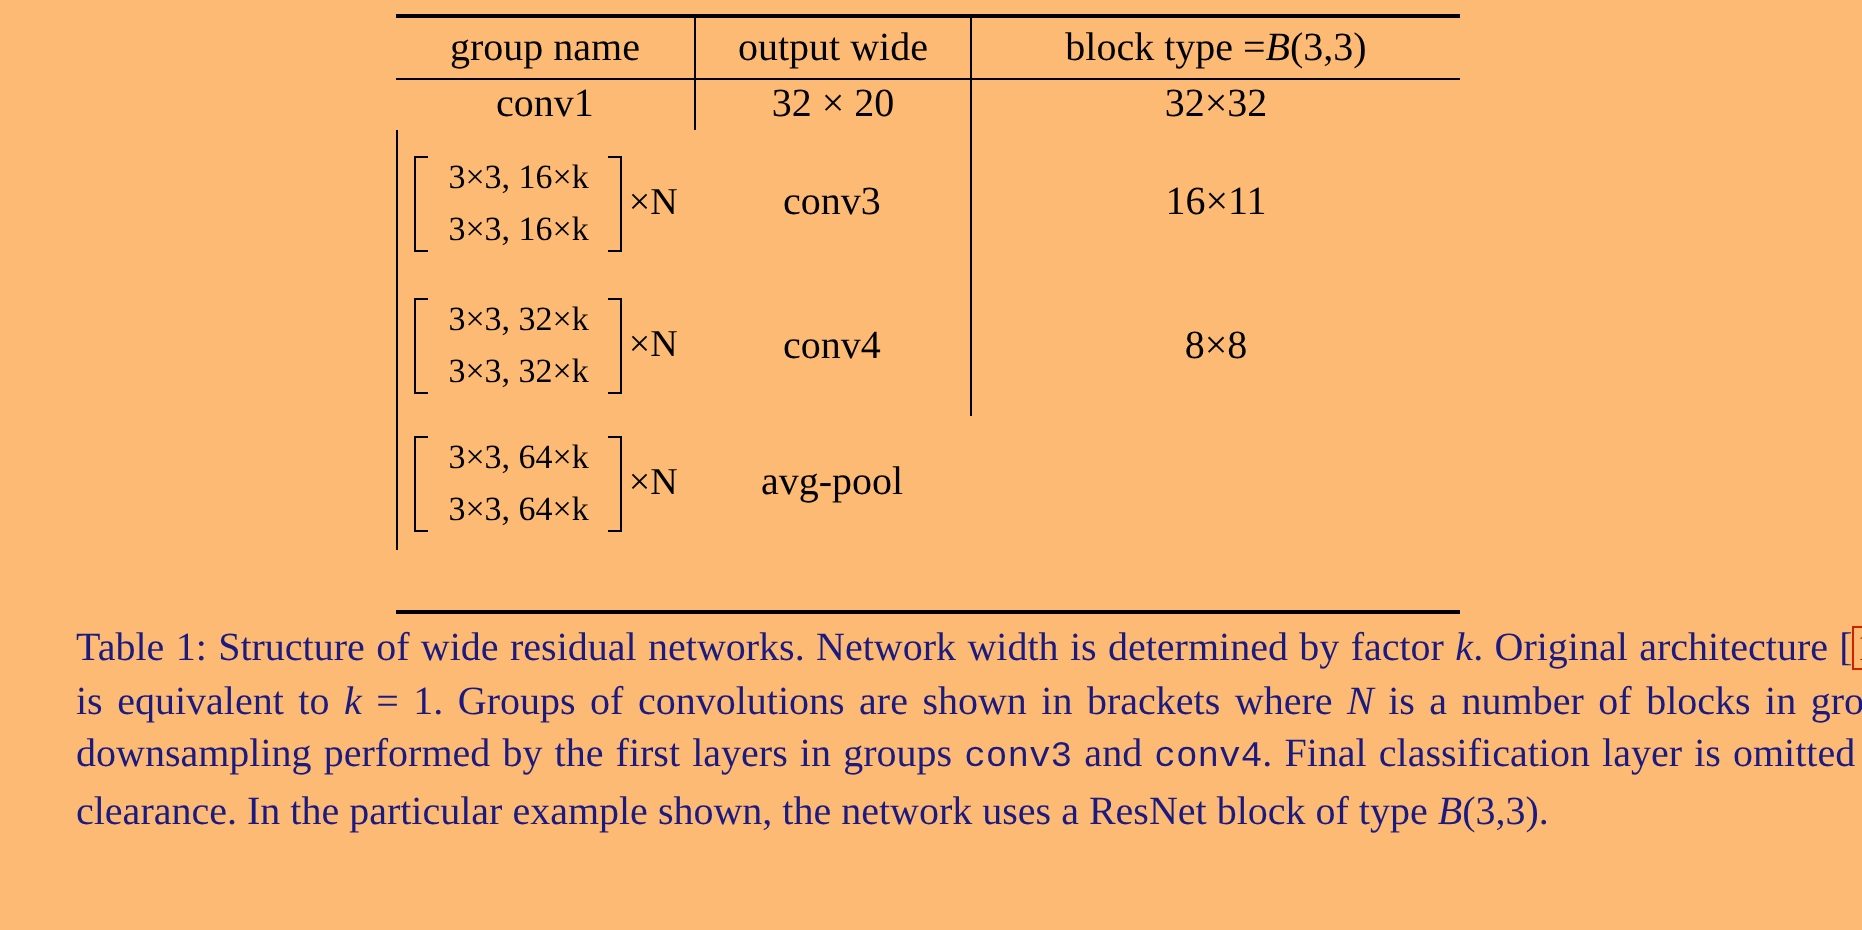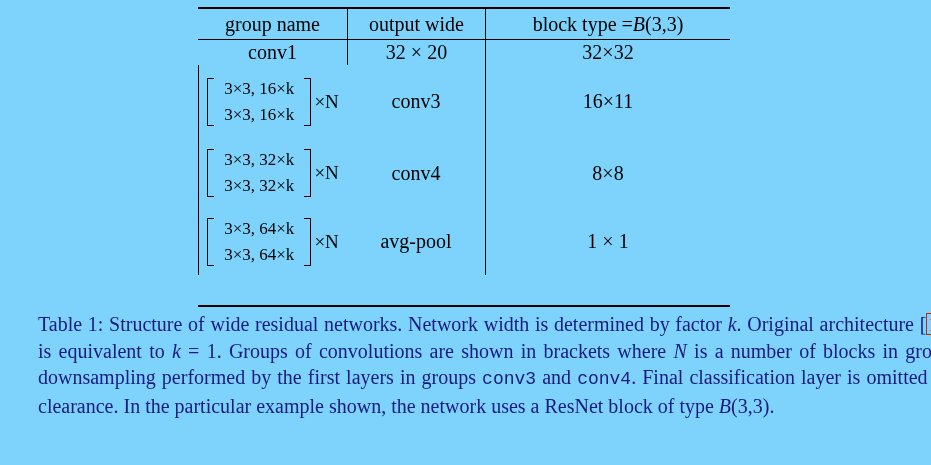--- a/index.html
+++ b/index.html
@@ -1,21 +1,21 @@
 <!DOCTYPE html>
 <html style="--caption-color: #1a1a80; --citation-color: #cc2200;"><head>
 <meta charset="utf-8">
 <style>
   * { margin: 0; padding: 0; box-sizing: border-box; }
   html, body { background: #ffffff; }
   .page {
     position: relative;
     width: 931px;
     height: 465px;
-    background: #7dd3fc;
+    background: #fdba74;
     font-family: "Liberation Serif", serif;
     color: #000000;
     overflow: hidden;
   }
 
   
   .wrn-table {
     position: absolute;
     left: 198px;
     top: 7px;
@@ -148,21 +148,18 @@
           <span>3×3, 64×k</span>
         </span>
         <span class="bracket br"></span>
         <span class="mult">×N</span>
       </div>
     </div>
 
     <div class="cell col1">
       <span>avg-pool</span>
     </div>
-    <div class="cell col2">
-      <span>1 × 1</span>
-    </div>
 
   </div>
 
   <p class="caption"><span class="seg-normal">Table 1: Structure of wide residual networks.  Network width is determined by factor </span><span class="seg-italic">k</span><span class="seg-normal">. Original architecture [</span><span class="seg-citation">13</span><span class="seg-normal">] is equivalent to </span><span class="seg-italic">k</span><span class="seg-normal"> = 1. Groups of convolutions are shown in brackets where </span><span class="seg-italic">N</span><span class="seg-normal"> is a number of blocks in group, downsampling performed by the first layers in groups </span><span class="seg-mono">conv3</span><span class="seg-normal"> and </span><span class="seg-mono">conv4</span><span class="seg-normal">. Final classification layer is omitted for clearance.  In the particular example shown, the network uses a ResNet block of type </span><span class="seg-italic">B</span><span class="seg-normal">(3,3).</span></p>
 
 </div>
 
 </body></html>

